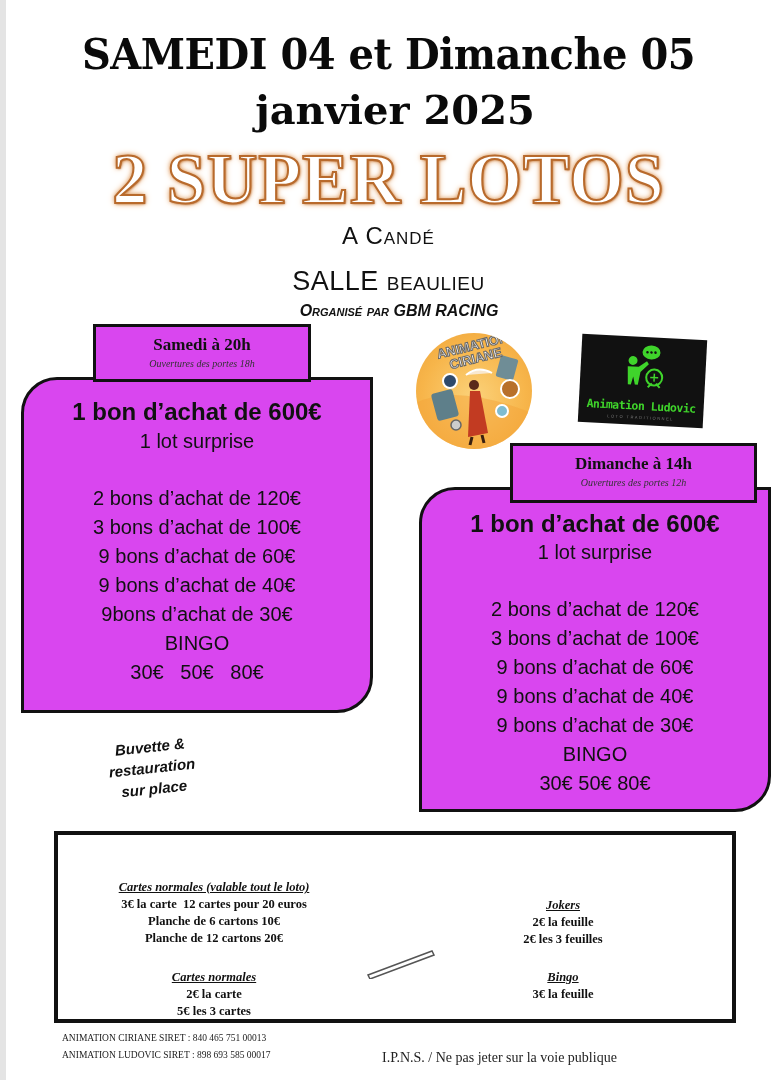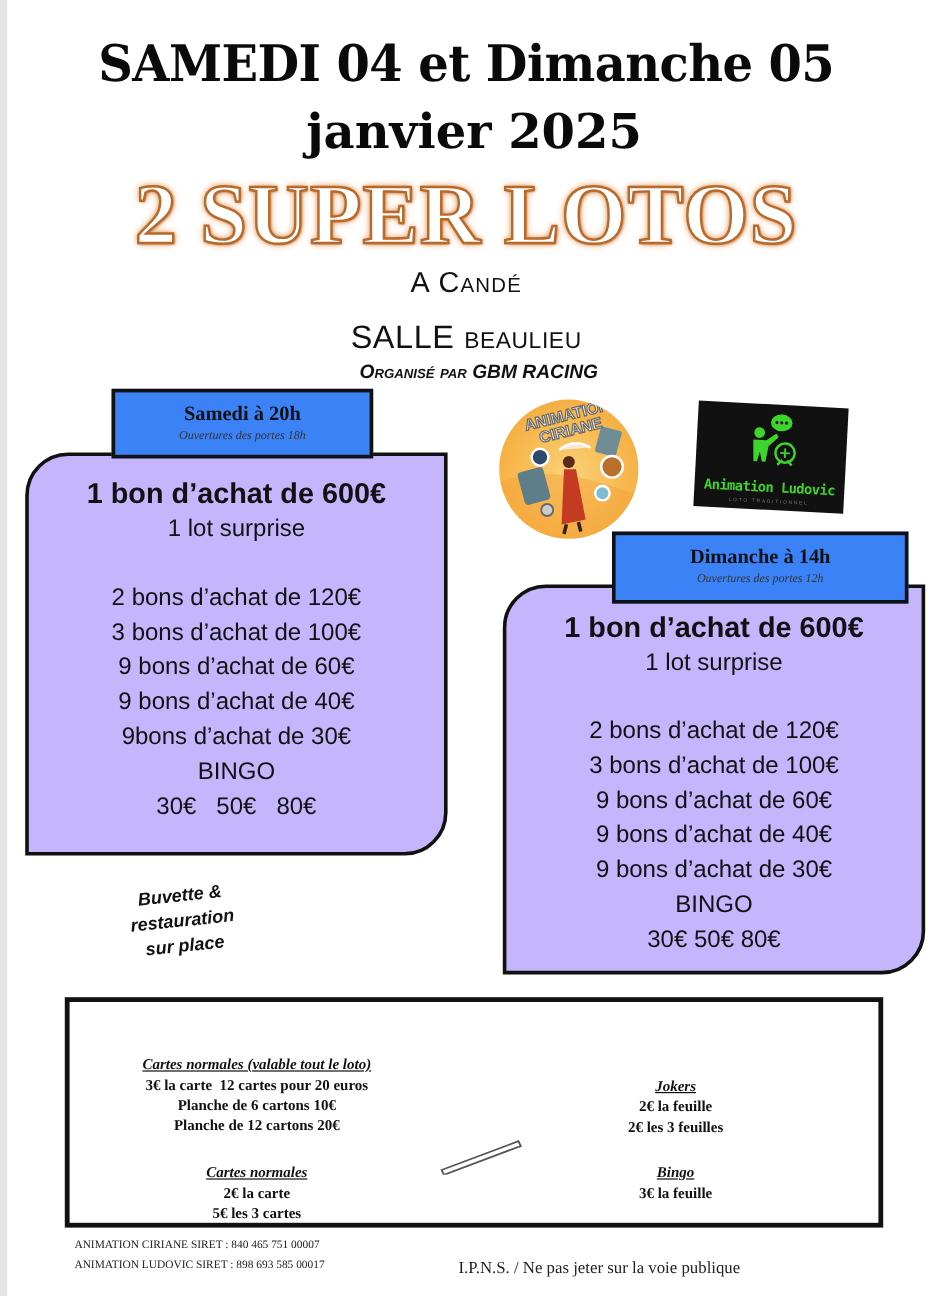--- a/index.html
+++ b/index.html
@@ -10,25 +10,25 @@
   .abs { position: absolute; }
 
   .title1 { left: 0; width: 777px; top: 30px; font-family: "DejaVu Serif", serif; font-weight: 900; font-size: 40px; letter-spacing: -0.5px; text-align: center; color: #0a0a0a; transform: scaleY(1.05); }
   .title2 { left: 0; width: 790px; top: 86px; font-family: "DejaVu Serif", serif; font-weight: 900; font-size: 40px; text-align: center; color: #0a0a0a; }
   .lotos { left: 0; width: 777px; top: 140px; font-family: "Liberation Serif", serif; font-weight: 700; font-size: 70px; text-align: center; color: #ffffff; letter-spacing: 1px;
            -webkit-text-stroke: 2px #b86a2c; text-shadow: 0 0 4px #d08a4a, 0 0 7px #e7a060, 1px 1px 2px #a0521e; transform: scaleY(1.02); }
   .cande { left: 0; width: 777px; top: 222px; font-family: "Liberation Sans", sans-serif; font-size: 24px; text-align: center; letter-spacing: 1px; font-variant: small-caps; }
   .salle { left: 0; width: 777px; top: 266px; font-size: 27px; text-align: center; font-variant: small-caps; letter-spacing: 0.5px; }
   .organise { left: 264px; width: 270px; top: 302px; font-size: 16px; font-weight: 700; font-style: italic; font-variant: small-caps; text-align: center; }
 
-  .hourbox { position: absolute; background: #3b82f6; border: 3px solid #111; text-align: center; font-family: "Liberation Serif", serif; z-index: 3; }
+  .hourbox { position: absolute; background: #d946ef; border: 3px solid #111; text-align: center; font-family: "Liberation Serif", serif; z-index: 3; }
   .hourbox .h { font-weight: 700; font-size: 17px; margin-top: 8px; }
   .hourbox .d { font-style: italic; font-size: 10px; margin-top: 3px; color: #333; }
 
-  .prizebox { position: absolute; border: 3px solid #111; border-radius: 36px 0 36px 0; background: #c4b5fd; text-align: center; z-index: 2; }
+  .prizebox { position: absolute; border: 3px solid #111; border-radius: 36px 0 36px 0; background: #d946ef; text-align: center; z-index: 2; }
   .prizebox .main { font-weight: 700; font-size: 24px; }
   .prizebox .line { font-size: 20px; line-height: 29px; }
 
   .buvette { left: 92px; top: 736px; width: 120px; font-weight: 700; font-style: italic; font-size: 15px; line-height: 21px; text-align: center; transform: rotate(-6deg); }
 
   .logo1 { left: 416px; top: 333px; width: 116px; height: 116px; border-radius: 50%; background: radial-gradient(circle at 50% 55%, #fbd27a 0%, #f7b54a 60%, #eda23a 100%); overflow: hidden; }
   .logo2 { left: 580px; top: 337px; width: 125px; height: 88px; background: #111; transform: rotate(3deg); }
 
   .prices { position: absolute; left: 54px; top: 831px; width: 682px; height: 192px; border: 4px solid #111; font-family: "Liberation Serif", serif; }
   .prices .ptitle { position: absolute; left: 0; width: 100%; top: 10px; text-align: center; font-style: italic; font-size: 21px; text-decoration: underline; color: #222; }
@@ -150,16 +150,16 @@
     <div class="hd">Bingo</div>
     <div>3€ la feuille</div>
   </div>
 
   <svg class="abs" style="left:308px; top:114px;" width="70" height="30" viewBox="0 0 70 30">
     <path d="M2 26 L66 2 L68 6 L4 30 Z" fill="#fff" stroke="#555" stroke-width="1.5"></path>
   </svg>
 </div>
 
 <div class="abs footer-left">
-  <div>ANIMATION CIRIANE SIRET :  840 465 751 00007</div>
+  <div>ANIMATION CIRIANE SIRET :  840 465 751 00013</div>
   <div>ANIMATION LUDOVIC SIRET : 898 693 585 00017</div>
 </div>
 <div class="abs footer-right">I.P.N.S. / Ne pas jeter sur la voie publique</div>
 
 </body></html>

